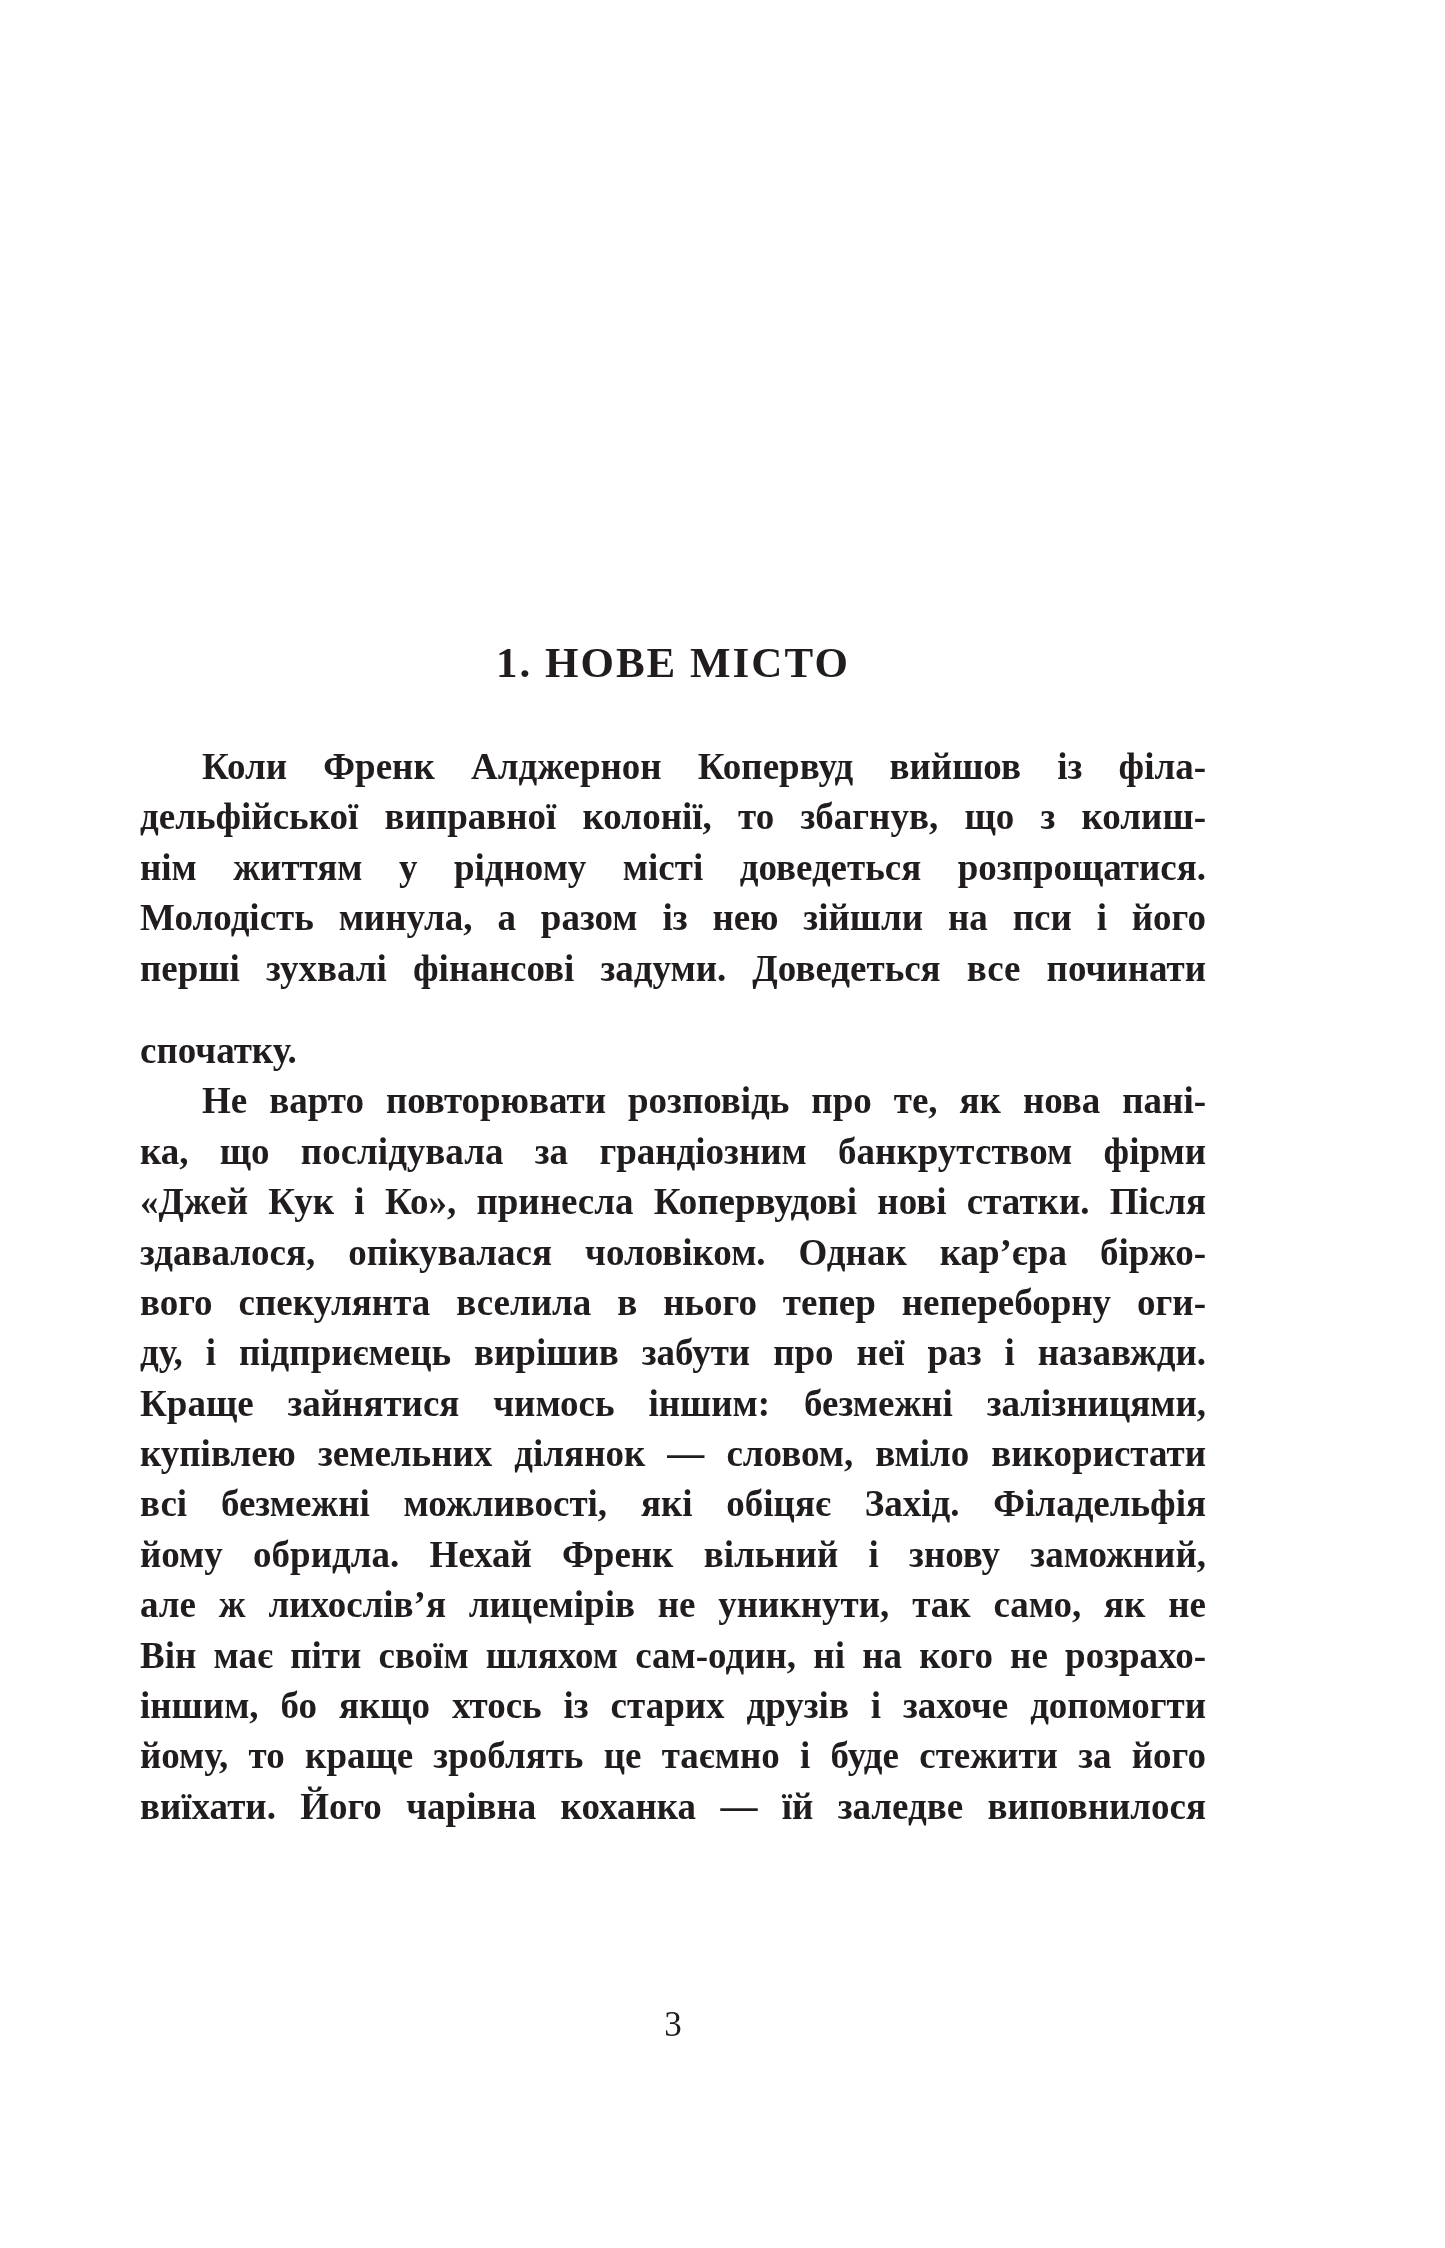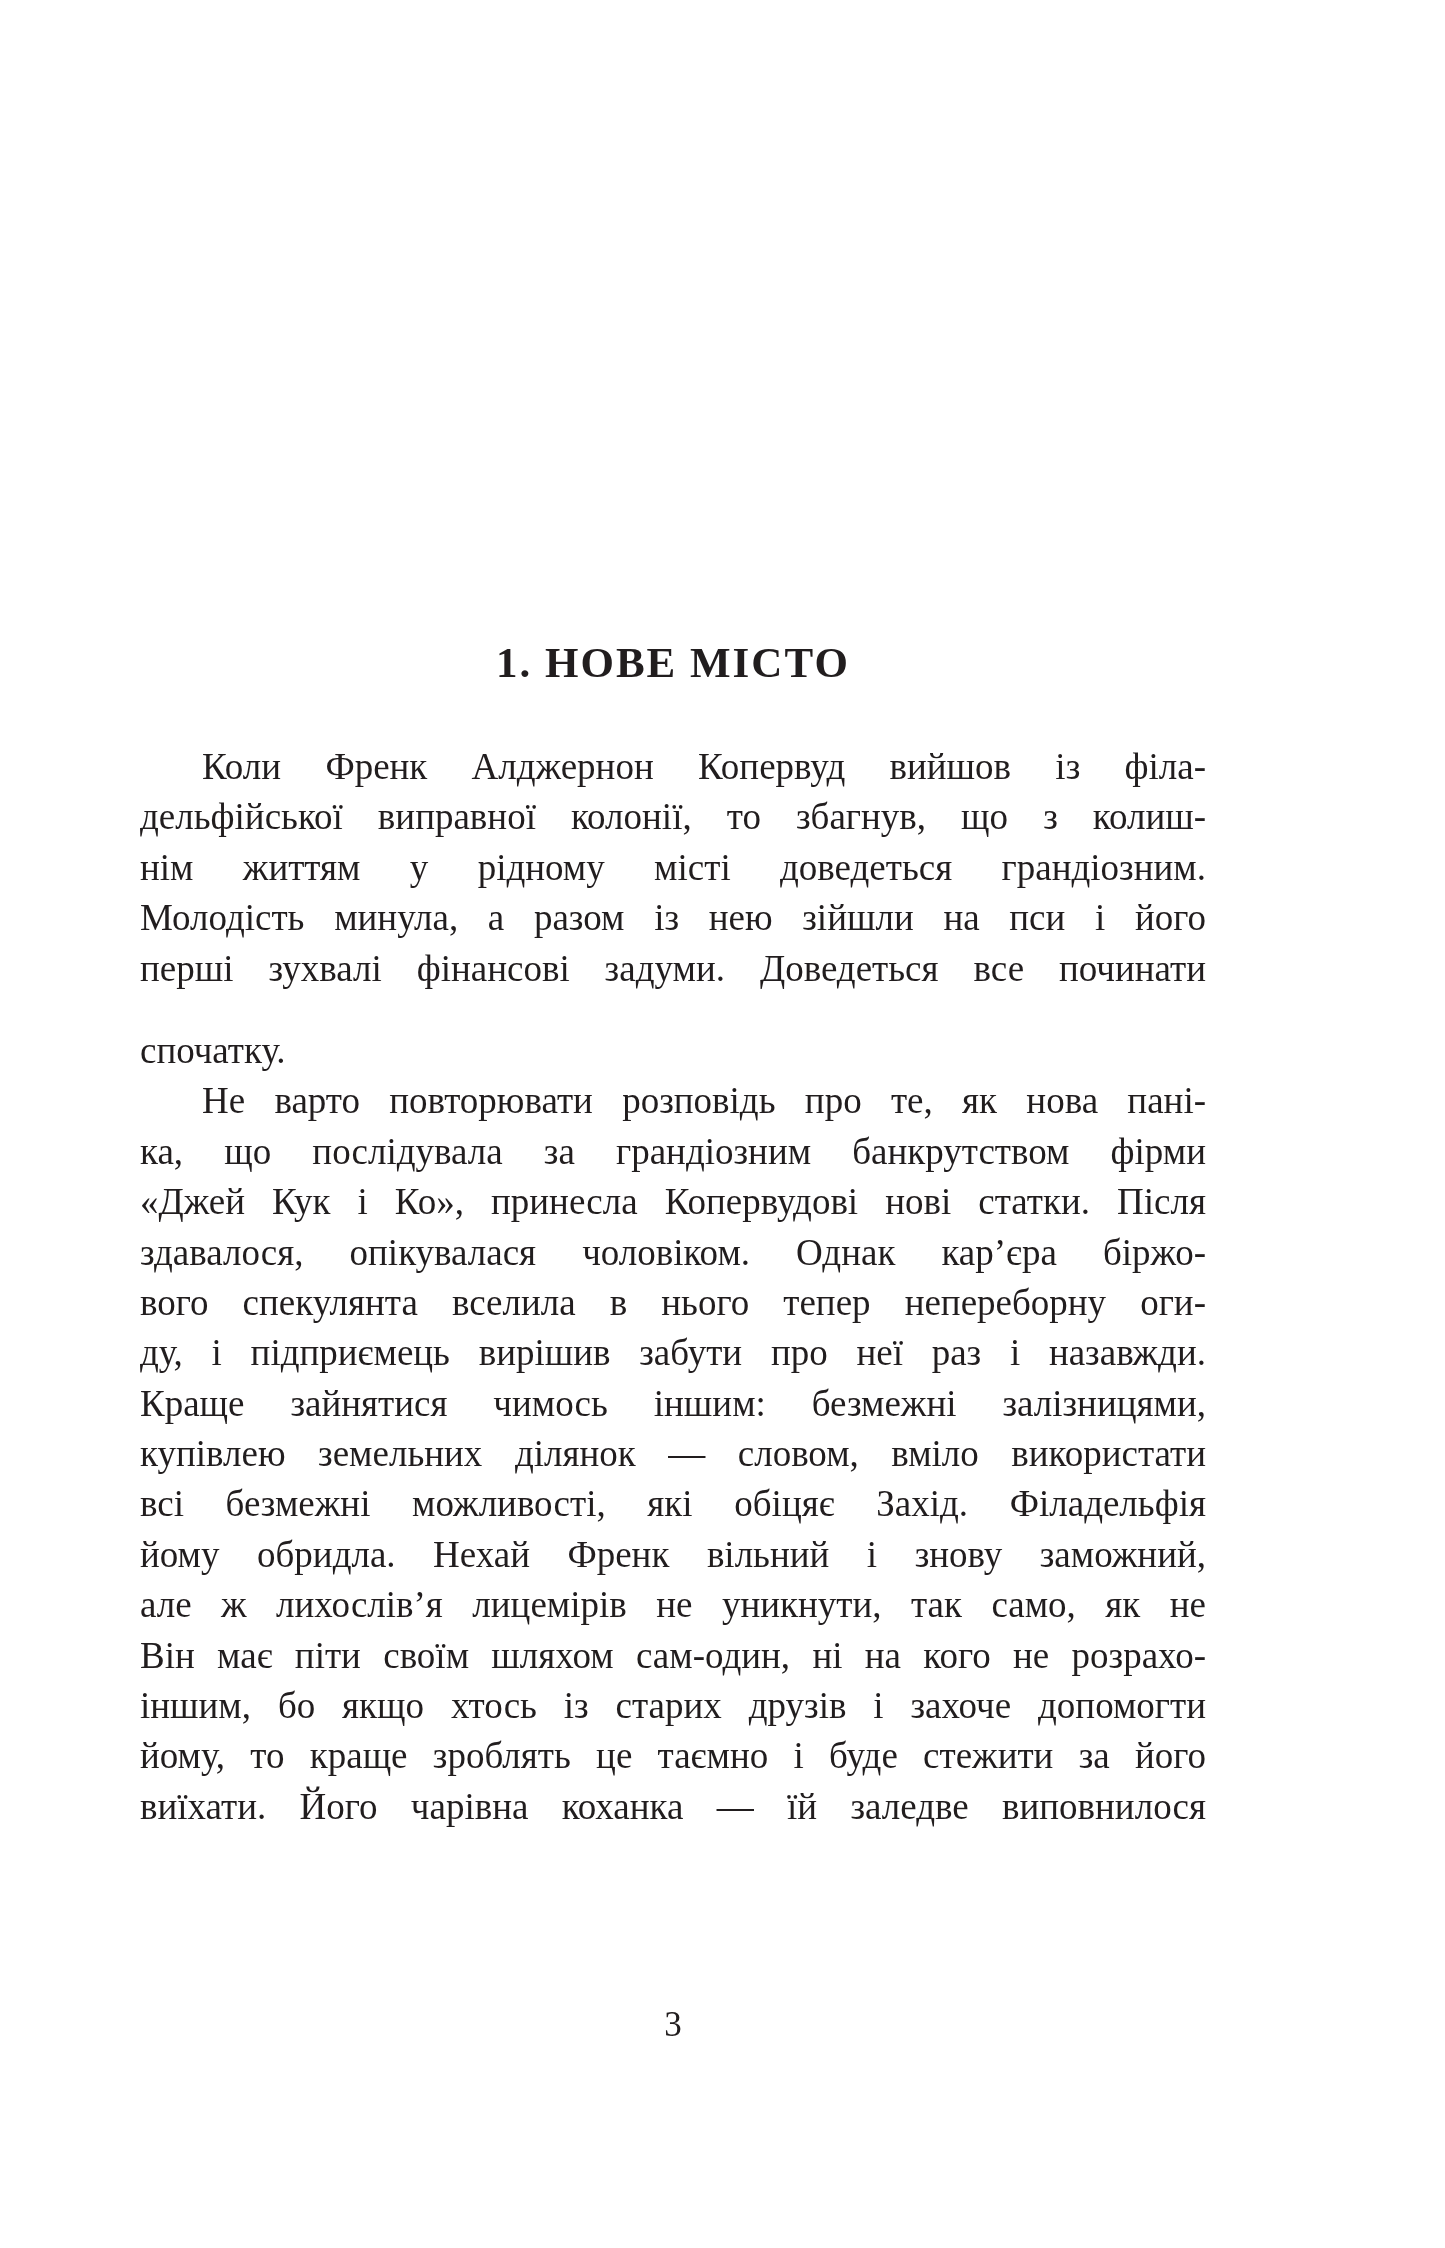--- a/index.html
+++ b/index.html
@@ -63,24 +63,24 @@
     font-weight: 500;
     color: #211d1e;
   }
 </style>
 </head>
 <body>
 
 <div class="page" style="background: rgb(255, 255, 255);">
   <div class="chapter-heading">1. НОВЕ МІСТО</div>
 
-  <div class="text-block" style="color: rgb(33, 29, 30);">
+  <div class="text-block" style="color: rgb(33, 29, 30); font-weight: bold;">
       <div class="line indent">Коли Френк Алджернон Копервуд вийшов із філа-</div>
       <div class="line">дельфійської виправної колонії, то збагнув, що з колиш-</div>
-      <div class="line">нім життям у рідному місті доведеться грандіозним.</div>
+      <div class="line">нім життям у рідному місті доведеться розпрощатися.</div>
       <div class="line">Молодість минула, а разом із нею зійшли на пси і його</div>
       <div class="line">перші зухвалі фінансові задуми. Доведеться все починати</div>
       <div class="line para-end">спочатку.</div>
       <div class="line indent">Не варто повторювати розповідь про те, як нова пані-</div>
       <div class="line">ка, що послідувала за грандіозним банкрутством фірми</div>
       <div class="line">«Джей Кук і Ко», принесла Копервудові нові статки. Після</div>
       <div class="line">здавалося, опікувалася чоловіком. Однак кар’єра біржо-</div>
       <div class="line">вого спекулянта вселила в нього тепер непереборну оги-</div>
       <div class="line">ду, і підприємець вирішив забути про неї раз і назавжди.</div>
       <div class="line">Краще зайнятися чимось іншим: безмежні залізницями,</div>

